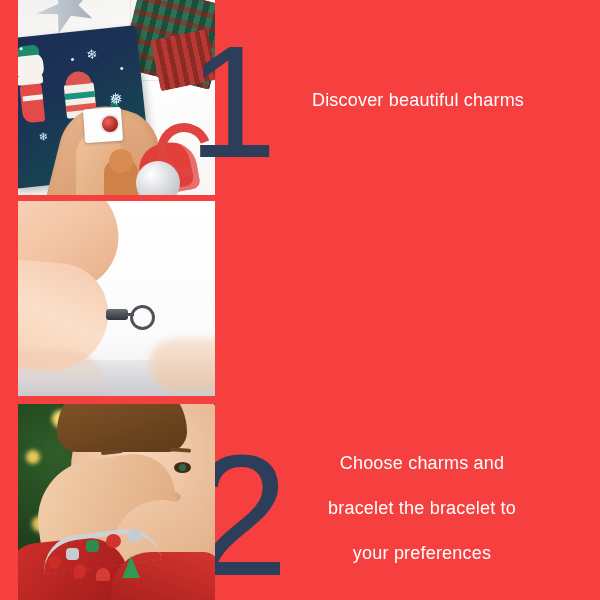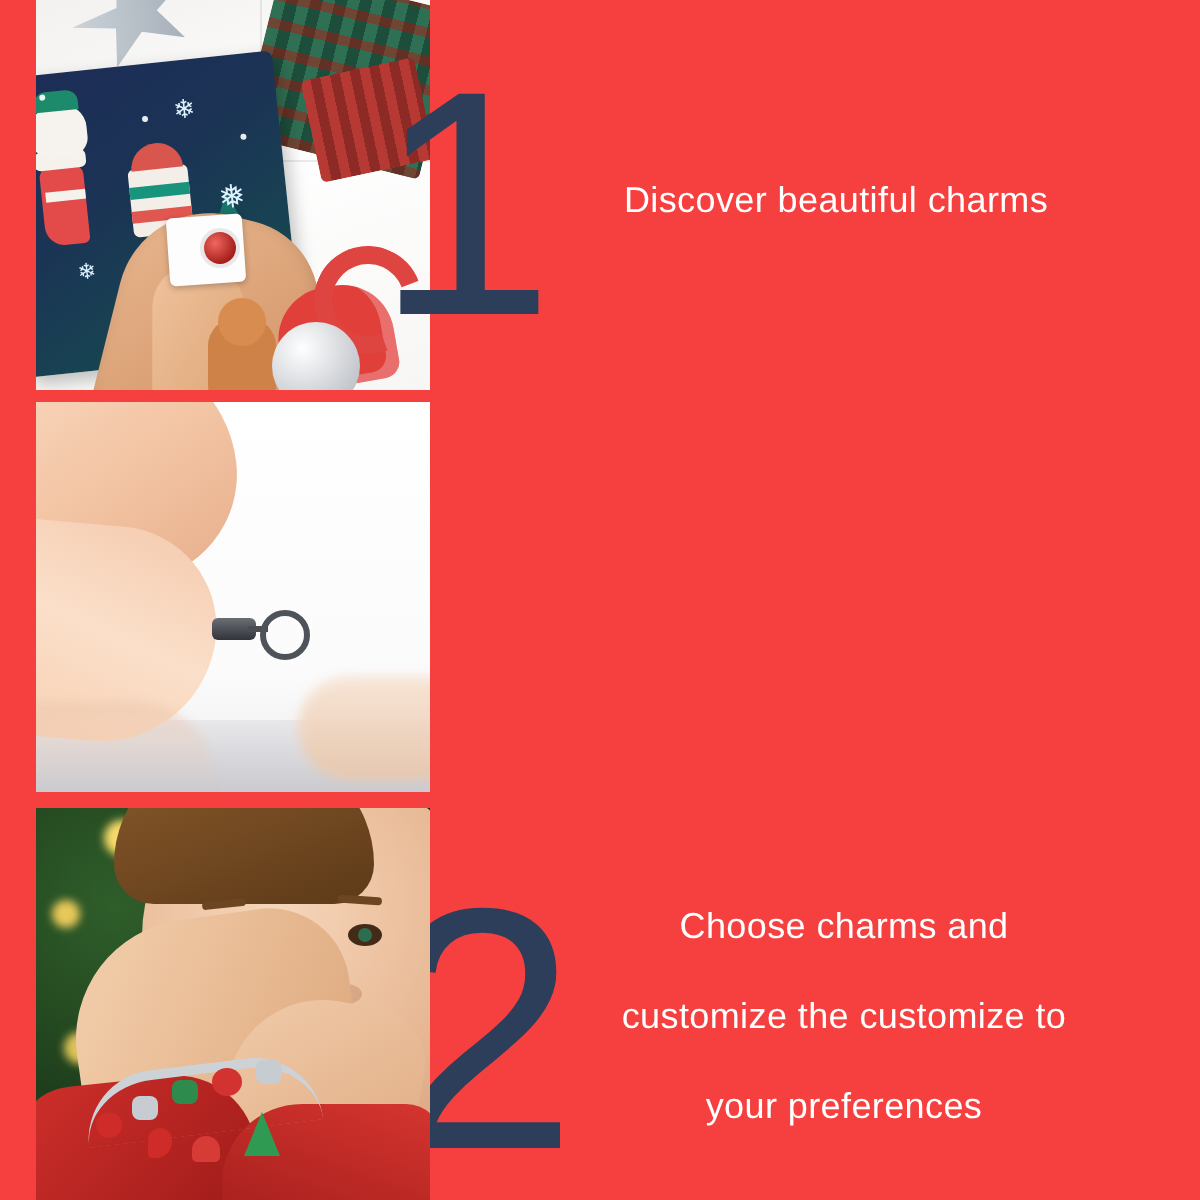--- a/index.html
+++ b/index.html
@@ -390,21 +390,21 @@
         <div class="ph2-finger-reflect"></div>
         <div class="ph2-clasp-body"></div>
         <div class="ph2-clasp-stem"></div>
         <div class="ph2-clasp-ring"></div>
         <div class="ph2-blur-right"></div>
       </div>
     </div>
 
     <div class="numeral numeral-2">2</div>
     <div class="caption caption-2">Choose charms and
-customize the customize to
+bracelet the bracelet to
 your preferences</div>
   </div>
 
   <div class="step step-3">
 
     <div class="photo">
       <div class="ph-inner">
         <div class="ph3-bg"></div>
         <div class="ph3-bokeh" style="left:34px; top:6px;  width:18px; height:18px; background:#f7d96a;"></div>
         <div class="ph3-bokeh" style="left:8px;  top:46px; width:14px; height:14px; background:#e9c85a;"></div>

